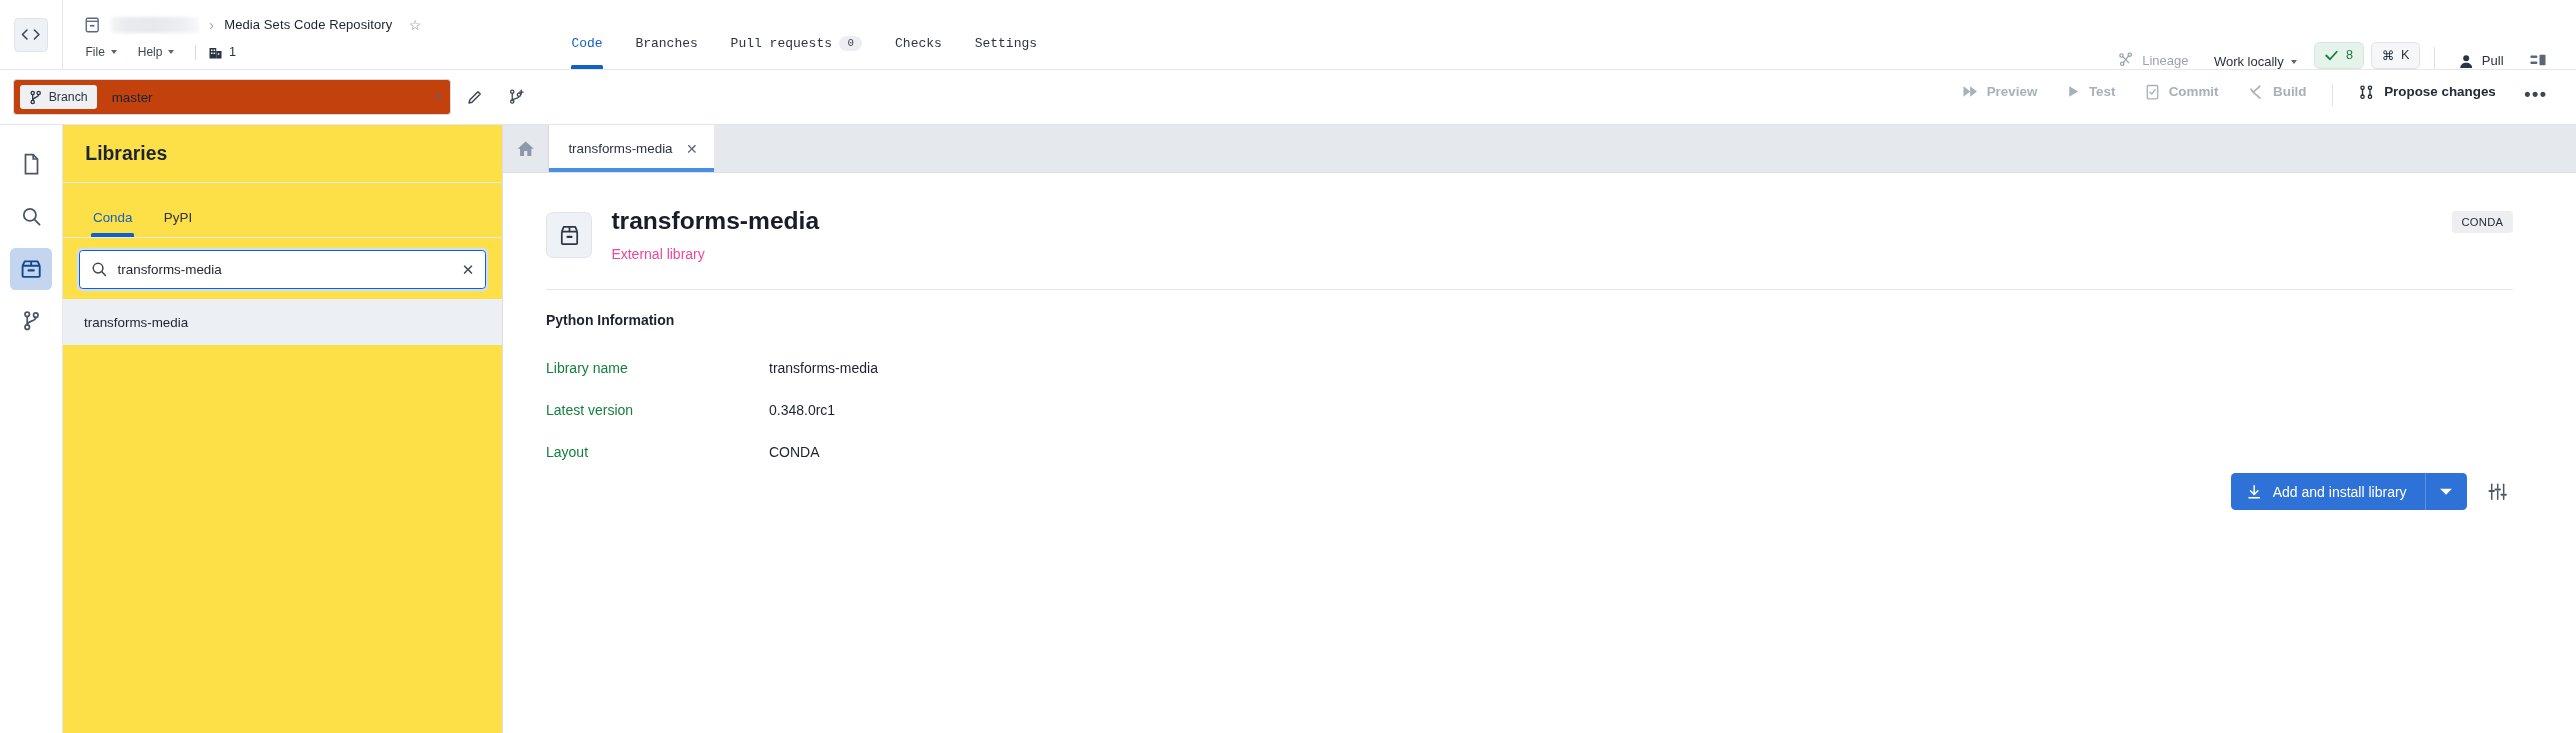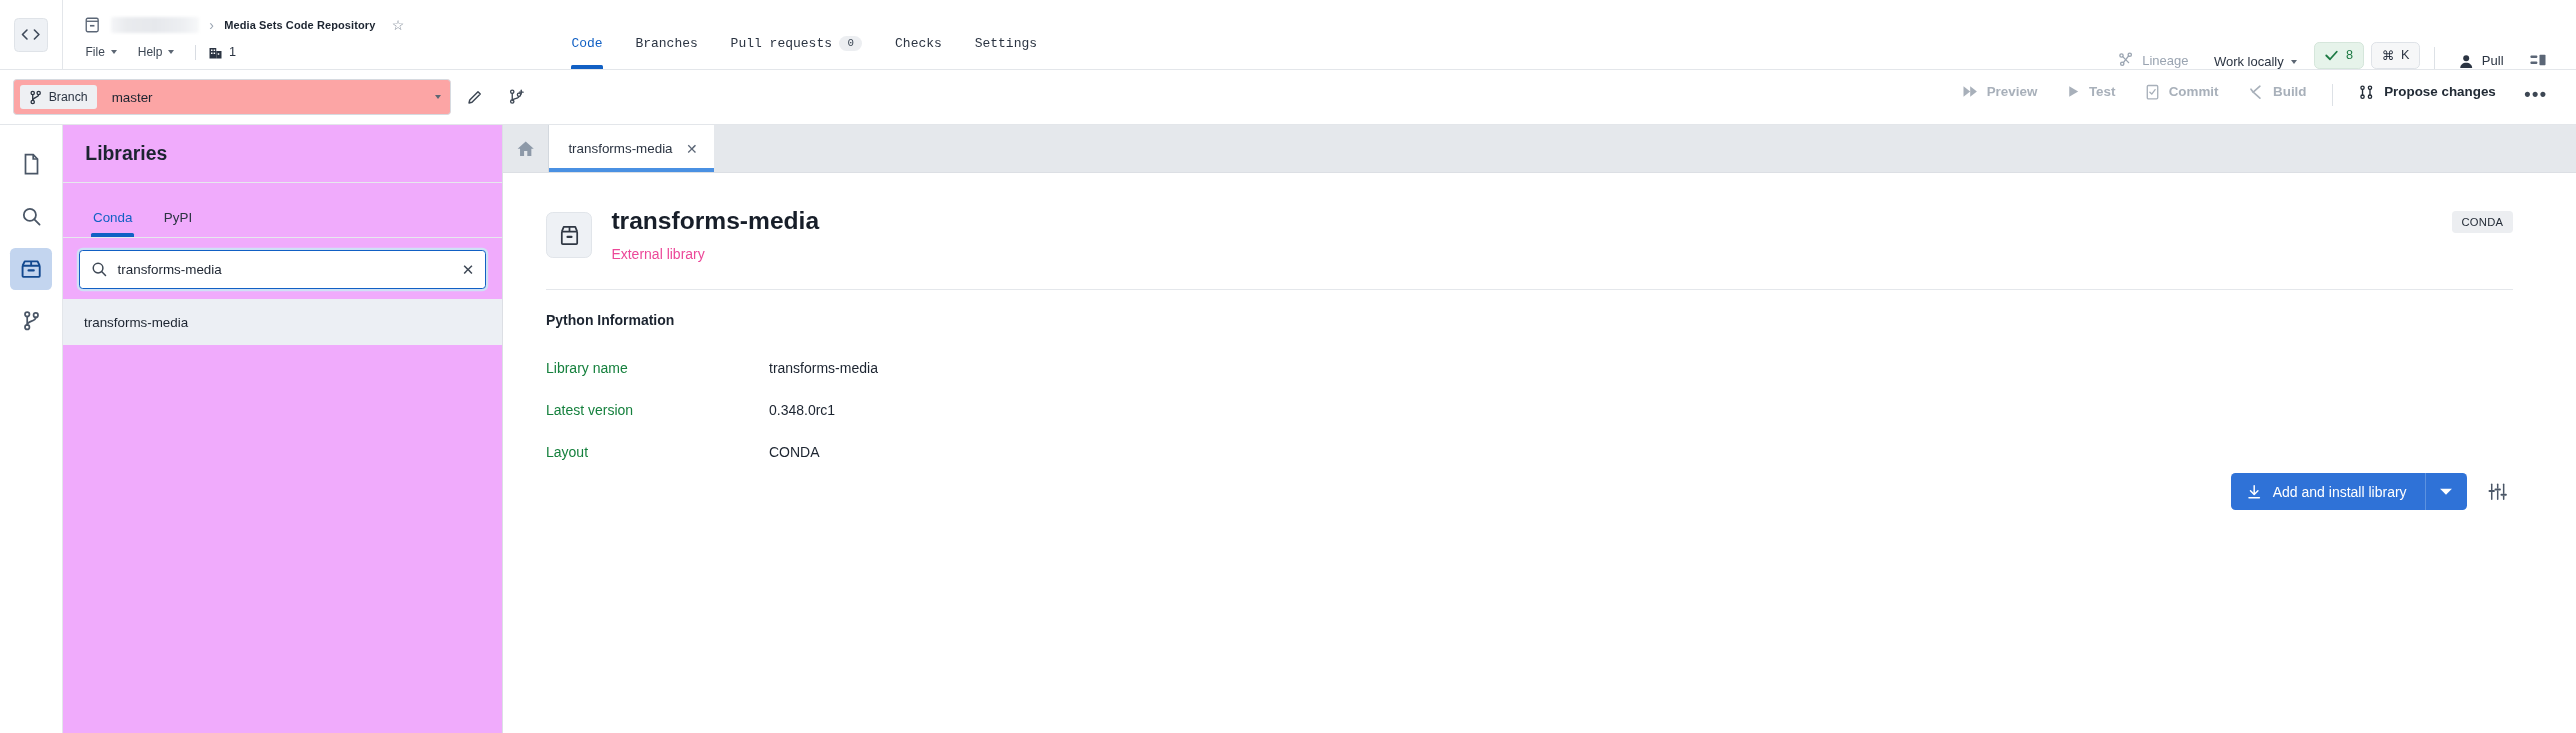--- a/index.html
+++ b/index.html
@@ -37,21 +37,21 @@
     min-width: 462px;
   }
   .breadcrumb { display: flex; align-items: center; gap: 10.4px; height: 27px; }
   .bc-icon { color: #5b6676; display: flex; align-items: center; }
   .bc-redacted {
     width: 88px; height: 16.4px; border-radius: 2.2px;
     background: linear-gradient(90deg,#f4f5f7 0%, #e9ebee 18%, #e6e8ec 50%, #edeff2 82%, #f7f8f9 100%);
     filter: blur(1.8px);
   }
   .bc-sep { color: #9aa4b2; font-size: 14px; line-height: 1; }
-  .bc-title { font-size: 11px; font-weight: bold; color: #1c2430; letter-spacing: 0.1px; white-space: nowrap; }
+  .bc-title { font-size: 13px; font-weight: normal; color: #1c2430; letter-spacing: 0.1px; white-space: nowrap; }
   .bc-star { color: #7b8593; margin-left: 6px; font-size: 14px; line-height: 1; }
   .menubar { display: flex; align-items: center; gap: 0; height: 25px; margin-top: 1.5px; }
   .menu-item {
     display: flex; align-items: center; gap: 6px;
     font-size: 12px; color: #3d4754; padding: 2.2px 9px 2.2px 1.5px; margin-right: 10.4px;
   }
   .caret { width: 0; height: 0; border-left: 3.7px solid transparent; border-right: 3.7px solid transparent; border-top: 4.5px solid #5c6673; }
   .menu-div { width: 0.7px; height: 15px; background: #d8dce2; margin: 0 12px 0 1.5px; }
   .org-chip { display: flex; align-items: center; gap: 6px; font-size: 12.7px; color: #2b3442; }
 
@@ -86,21 +86,21 @@
   
   .toolbar {
     height: 55px; flex: 0 0 55px;
     display: flex; align-items: center;
     border-bottom: 0.7px solid #e3e6ea;
     background: #fff; padding: 0 16.4px 0 13.4px;
   }
   .branch-select {
     display: flex; align-items: center;
     width: 438px; height: 36px;
-    border: 0.7px solid #d6dae0; border-radius: 3.7px; background: #fca5a5;
+    border: 0.7px solid #d6dae0; border-radius: 3.7px; background: #c2410c;
     padding: 0 9px 0 5.2px;
   }
   .branch-chip {
     display: flex; align-items: center; gap: 6.7px;
     background: #eef0f3; border-radius: 3px; padding: 4.5px 9px;
     font-size: 12.3px; color: #2b3442;
   }
   .branch-value { font-size: 13.4px; color: #1c2430; margin-left: 15px; }
   .branch-caret { margin-left: auto; }
   .tb-icon-btn { display: flex; align-items: center; justify-content: center; width: 33px; height: 33px; color: #3d4754; margin-left: 7.4px; }
@@ -122,21 +122,21 @@
   .rail-btn {
     width: 42px; height: 42px; border-radius: 5.2px;
     display: flex; align-items: center; justify-content: center;
     color: #4a5666;
   }
   .rail-btn.active { background: #c3d5ef; color: #13498f; }
 
   .libpanel {
     width: 440px; flex: 0 0 440px;
     border-right: 0.7px solid #dcdfe4;
-    display: flex; flex-direction: column; background: #f0abfc;
+    display: flex; flex-direction: column; background: #fde047;
   }
   .lib-head {
     height: 58px; display: flex; align-items: center; padding: 0 22.3px;
     border-bottom: 0.7px solid #e6e9ed;
     font-size: 19.4px; font-weight: bold; color: #1c2430;
   }
   .lib-tabs { display: flex; align-items: flex-end; height: 55px; padding: 0 18px; border-bottom: 0.7px solid #e6e9ed; gap: 7.4px; }
   .lib-tab { position: relative; padding: 0 12px 12px; font-size: 13.4px; color: #2b3442; }
   .lib-tab.active { color: #1160c4; }
   .lib-tab.active::after { content: ""; position: absolute; left: 10.4px; right: 10.4px; bottom: 0; height: 3.7px; background: #1160c4; border-radius: 1.5px 1.5px 0 0; }

